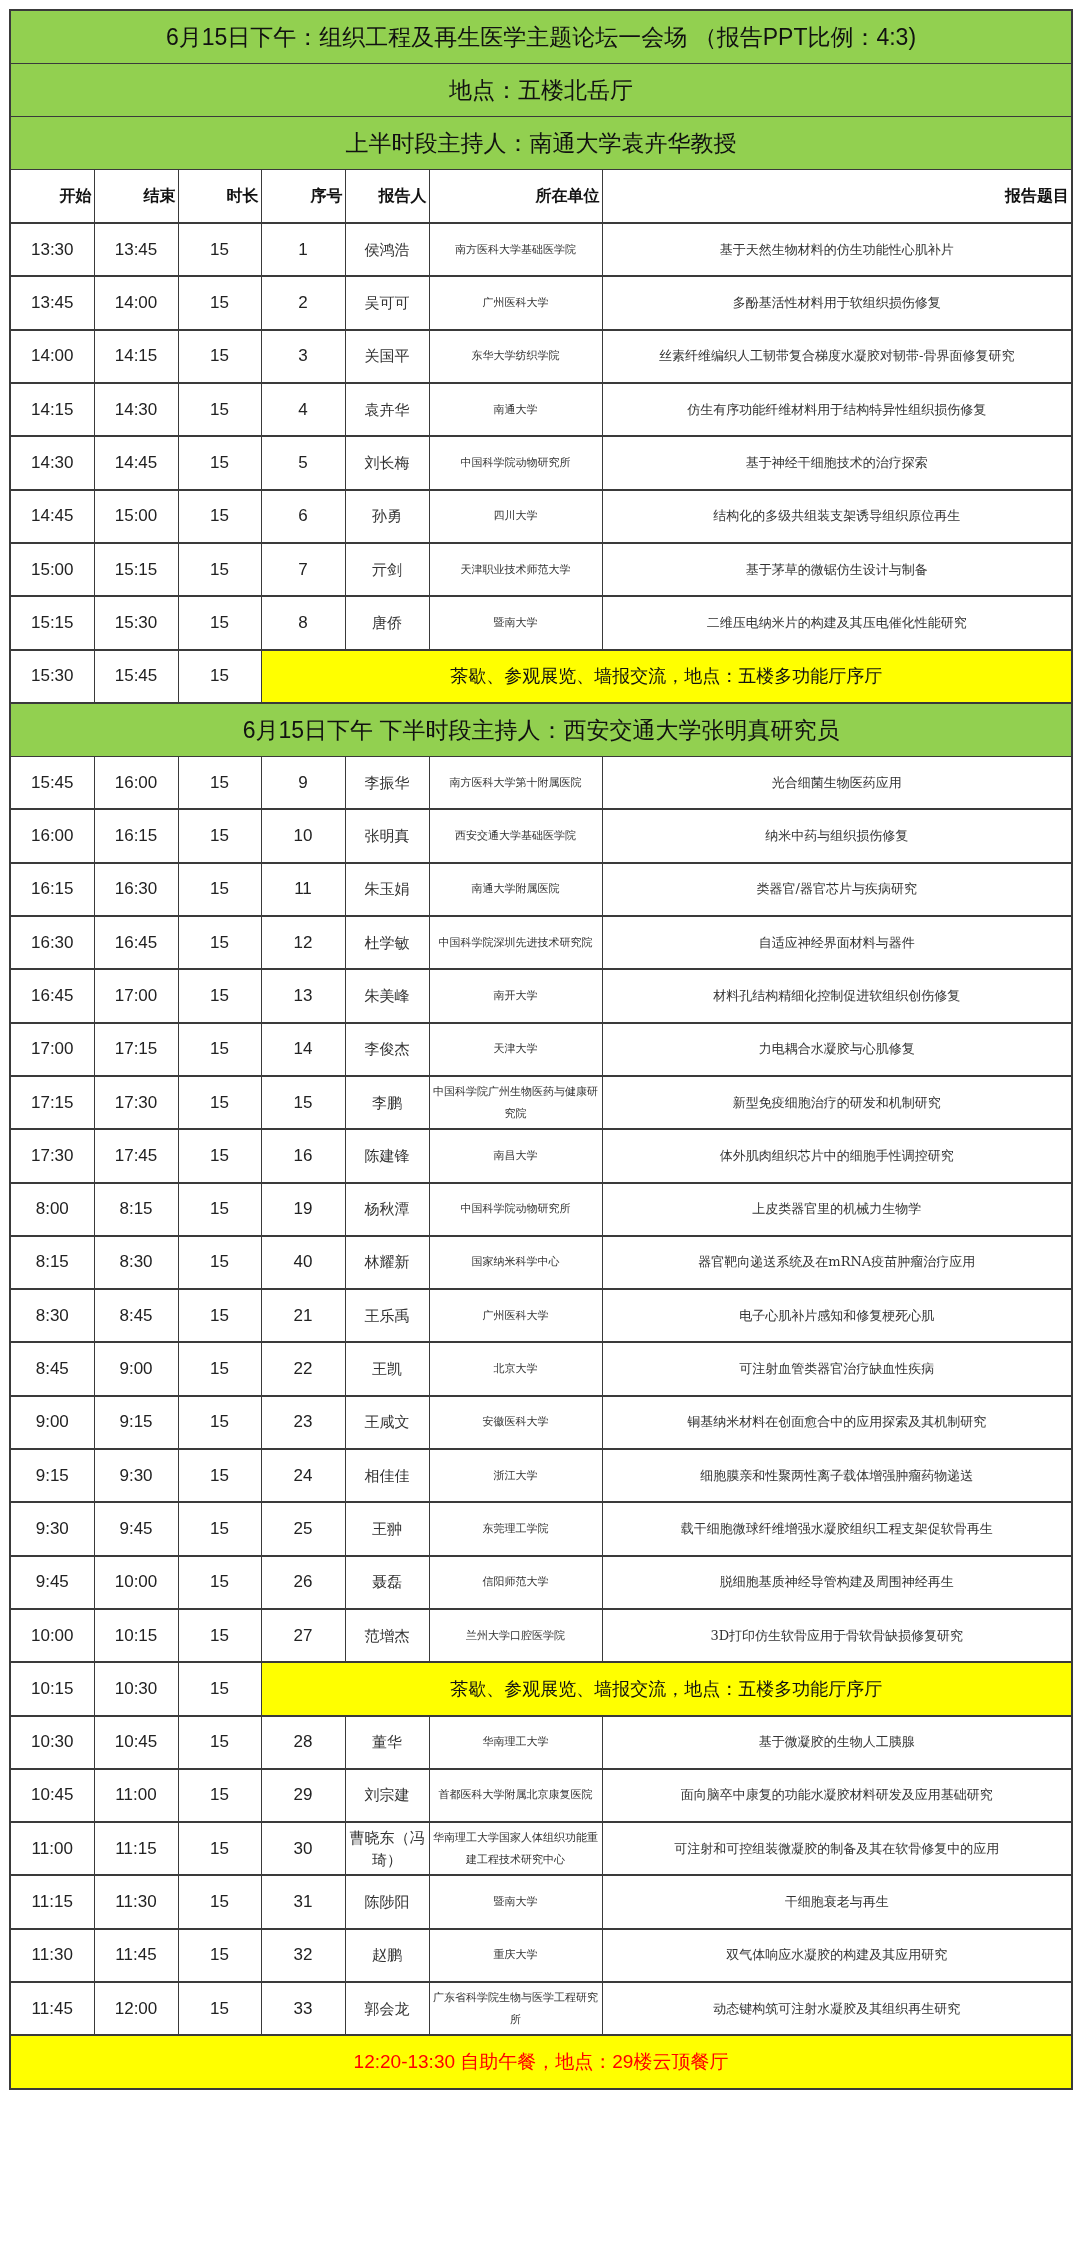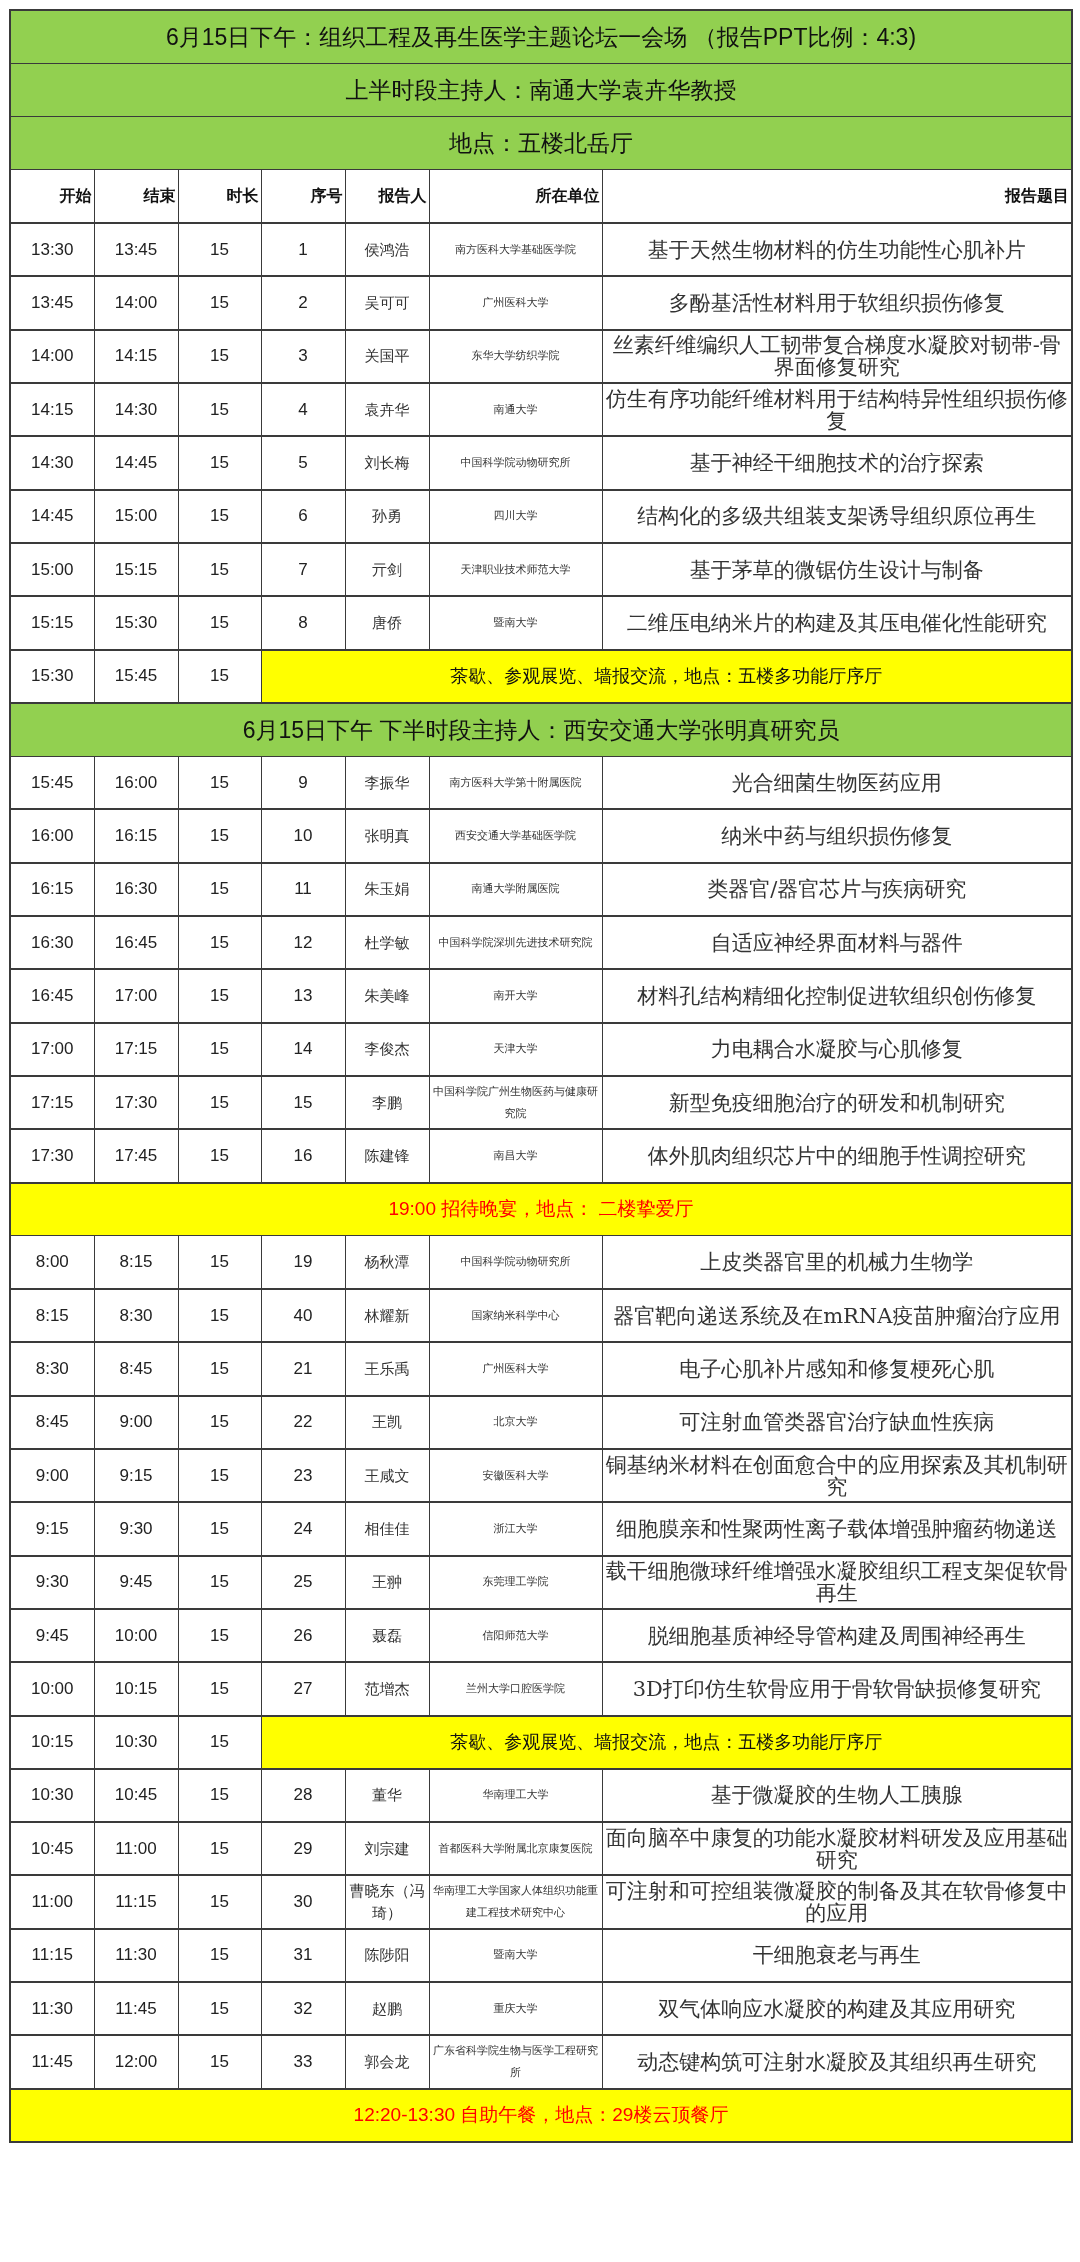--- a/index.html
+++ b/index.html
@@ -14,21 +14,21 @@
     text-align: center; vertical-align: middle; overflow: hidden;
     font-family: "DejaVu Serif", serif; font-size: 15px; color: #333;
     line-height: 22px; box-sizing: border-box;
   }
   #sheet tr.green td { background: #92D050; font-family: "Liberation Sans", "DejaVu Sans", sans-serif; font-size: 23px; color: #111; }
   #sheet tr.sep td { border-bottom: 2px solid #3a3a3a; }
   #sheet tr.colhead td { font-family: "DejaVu Sans", sans-serif; font-weight: bold; font-size: 16px; color: #111; text-align: right; }
   #sheet td.num { font-family: "Liberation Sans", "DejaVu Sans", sans-serif; font-size: 17px; color: #222; }
   #sheet td.unit { font-size: 11px; line-height: 22px; }
   #sheet td.unit .clip { max-height: 50px; overflow: hidden; display: block; }
-  #sheet td.title { font-size: 21px; }
+  #sheet td.title { font-size: 13px; }
   #sheet td.break { background: #FFFF00; font-family: "DejaVu Sans", sans-serif; font-size: 18px; color: #111; }
   #sheet tr.yellow td { background: #FFFF00; color: #FF0000; font-family: "Liberation Sans", "DejaVu Sans", sans-serif; font-size: 19px; }
   #sheet tr { height: 53.3px; margin-top: 7px; }
 </style>
 </head>
 <body>
 
 <table id="sheet">
   <colgroup>
     <col style="width:84px">
@@ -37,24 +37,24 @@
       <col style="width:84px">
     <col style="width:84px">
       <col style="width:173px">
       <col style="width:470px">
   </colgroup>
   <tbody id="tbody">
     <tr class="green">
       <td colspan="7">6月15日下午：组织工程及再生医学主题论坛一会场 （报告PPT比例：4:3)</td>
     </tr>
     <tr class="green">
-      <td colspan="7">上半时段主持人：南通大学袁卉华教授</td>
+      <td colspan="7">地点：五楼北岳厅</td>
     </tr>
     <tr class="green">
-      <td colspan="7">地点：五楼北岳厅</td>
+      <td colspan="7">上半时段主持人：南通大学袁卉华教授</td>
     </tr>
     <tr class="colhead sep">
       <td>开始</td>
       <td>结束</td>
       <td>时长</td>
       <td>序号</td>
       <td>报告人</td>
       <td>所在单位</td>
       <td>报告题目</td>
     </tr>
@@ -236,23 +236,20 @@
         <td class="num">17:30</td>
         <td class="num">17:45</td>
         <td class="num">15</td>
         <td class="num">16</td>
         <td>陈建锋</td>
         <td class="unit">
           <span class="clip">南昌大学</span>
         </td>
         <td class="title">体外肌肉组织芯片中的细胞手性调控研究</td>
       </tr>
-      <tr class="yellow">
-        <td colspan="7">19:00  招待晚宴，地点：  二楼挚爱厅</td>
-      </tr>
       <tr class="sep">
         <td class="num">8:00</td>
         <td class="num">8:15</td>
         <td class="num">15</td>
         <td class="num">19</td>
         <td>杨秋潭</td>
         <td class="unit">
           <span class="clip">中国科学院动物研究所</span>
         </td>
         <td class="title">上皮类器官里的机械力生物学</td>

